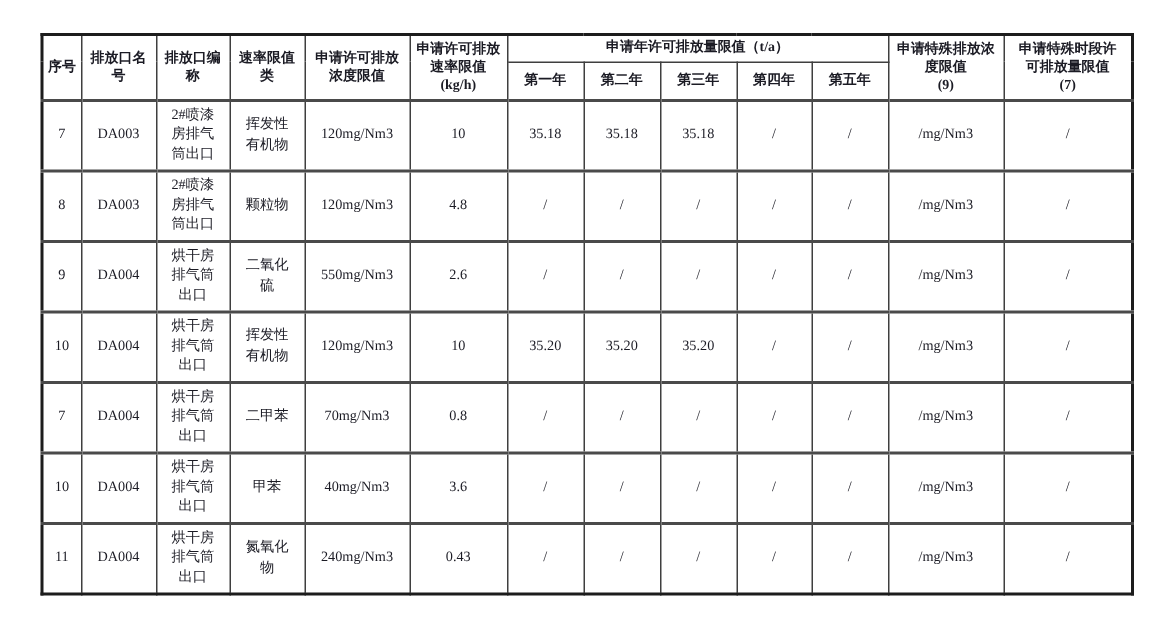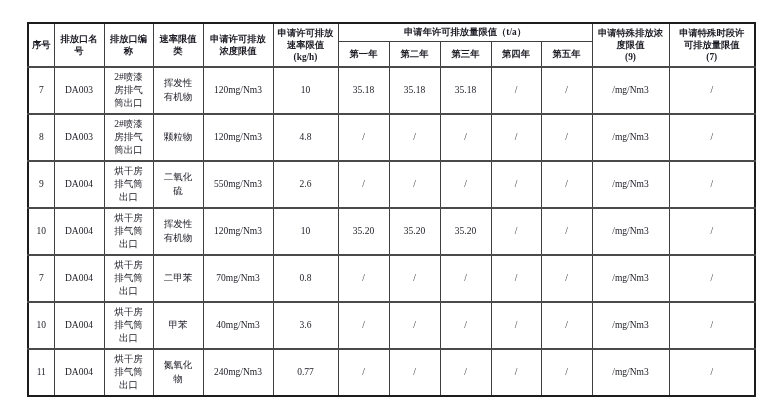--- a/index.html
+++ b/index.html
@@ -207,21 +207,21 @@
       </tr>
       <tr>
         <td>11</td>
         <td>DA004</td>
         <td>烘干房
 排气筒
 出口</td>
         <td>氮氧化
 物</td>
         <td>240mg/Nm3</td>
-        <td>0.77</td>
+        <td>0.43</td>
         <td>/</td>
         <td>/</td>
         <td>/</td>
         <td>/</td>
         <td>/</td>
         <td>/mg/Nm3</td>
         <td>/</td>
       </tr>
     </tbody>
   </table>

